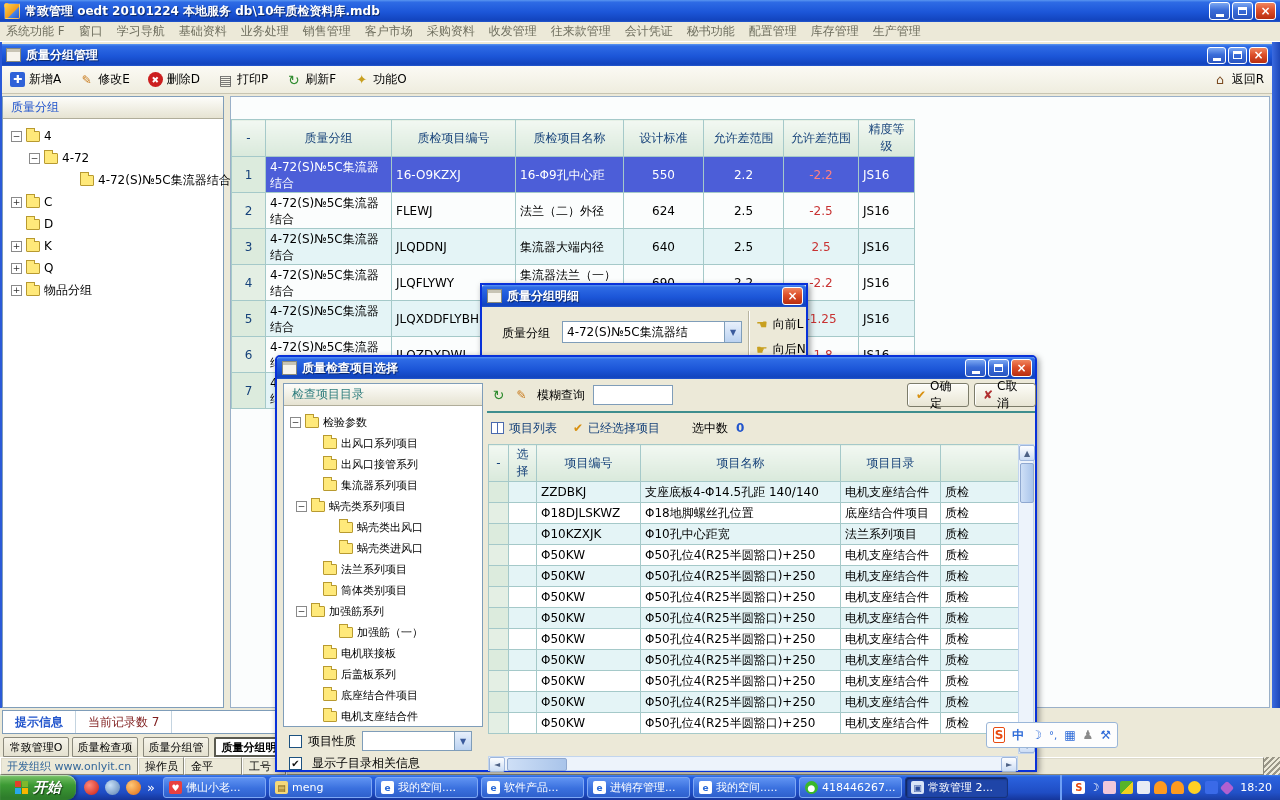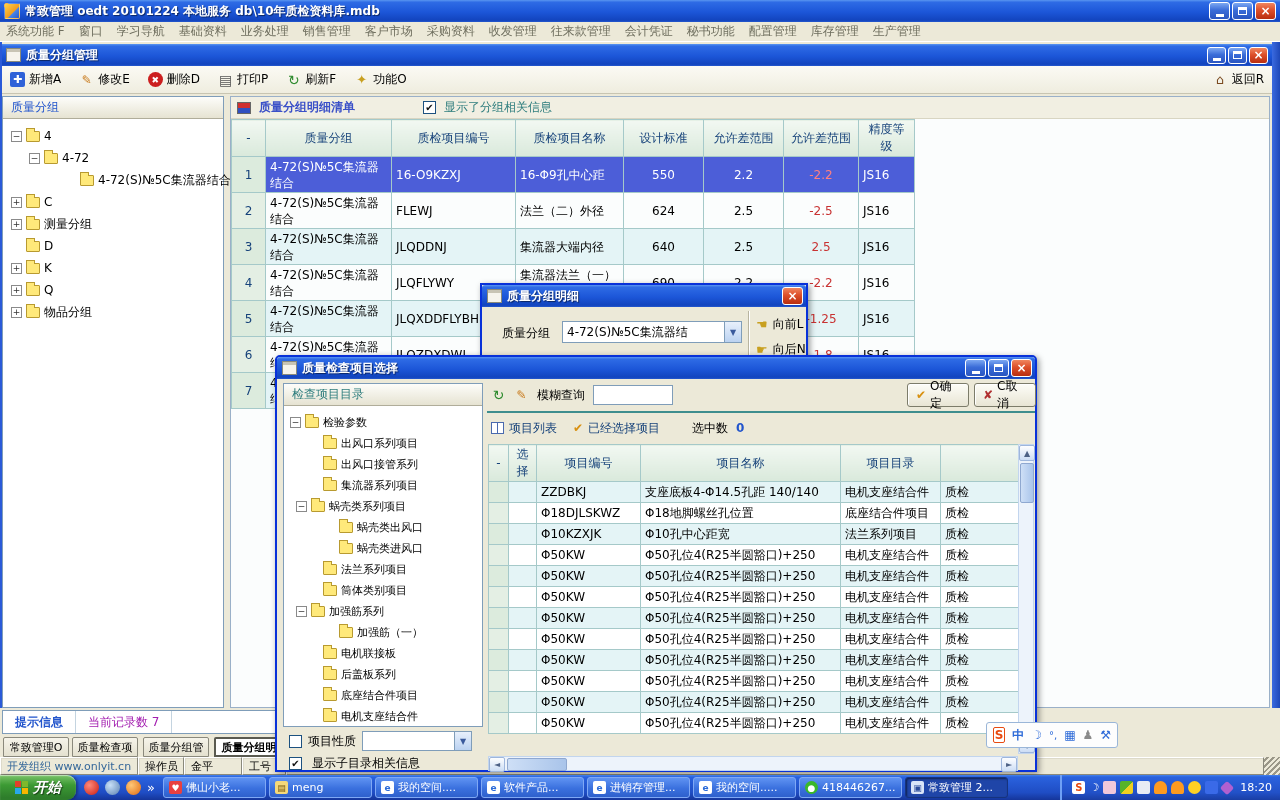--- a/index.html
+++ b/index.html
@@ -107,21 +107,21 @@
   
   .sb { background:#EDF3FB; border:1px solid #C2D5EE; }
   .sb-btn { background:linear-gradient(180deg,#FDFEFF,#CCDDF5); border:1px solid #9EB6DC; border-radius:2px; color:#4D6185; font-size:8px; display:flex; align-items:center; justify-content:center; }
   .sb-thumb { background:linear-gradient(90deg,#CEDFF6,#A9C4EA); border:1px solid #8FA8D0; border-radius:2px; }
 
   
   .bottom-strip { left:0; top:708px; width:1280px; height:67px; background:#ECE9D8; }
   .hint-bar { left:2px; top:710px; width:830px; height:24px; background:#fff; border:1px solid #7F9DB9; display:flex; align-items:center; }
   .hint-cell { padding:0 12px; height:100%; display:flex; align-items:center; border-right:1px solid #C4D4E0; }
   .hint-label { color:#2255CC; font-weight:bold; }
-  .rec-count { color:#a21caf; }
+  .rec-count { color:#7f1d1d; }
   .btab { position:absolute; top:737px; height:20px; width:66px; background:linear-gradient(180deg,#F6F4EA,#E4E1CF); border:1px solid #8A897C; border-radius:2px 2px 0 0; display:flex; align-items:center; justify-content:center; font-size:11px; overflow:hidden; white-space:nowrap; }
   .btab.active { background:#fff; border:2px solid #5A5A50; font-weight:bold; }
   .status-row { left:0; top:757px; width:1280px; height:18px; background:#ECE9D8; display:flex; }
   .scell { border:1px solid; border-color:#fff #8A897C #8A897C #fff; box-shadow:inset 1px 1px 0 #00000010; height:100%; display:flex; align-items:center; padding:0 6px; white-space:nowrap; overflow:hidden; font-size:11px; }
   .grip { margin-left:auto; width:16px; background:repeating-linear-gradient(135deg,#ECE9D8 0 2px,#9A9788 2px 4px); }
 
   
   .red-note { left:383px; top:631px; z-index:20; color:#CC1111; font-size:16px; font-weight:bold; white-space:nowrap; text-shadow:0 0 1px #CC111155; }
   .sogou { left:986px; top:722px; width:132px; height:26px; z-index:30; background:#FDFDFD; border:1px solid #9AB6D8; border-radius:3px; display:flex; align-items:center; gap:7px; padding:0 6px; color:#2E6BD8; }
   .sg-logo { width:16px; height:16px; border:1px solid #E84A10; border-radius:2px; color:#E84A10; font-weight:bold; display:flex; align-items:center; justify-content:center; font-size:12px; background:#fff; }
@@ -251,25 +251,20 @@
           <span class="tg-spacer"></span>
           <span class="folder"></span>
           <span>4-72(S)№5C集流器结合</span>
         </div>
       <div class="tnode" style="padding-left:6px">
           <span class="tg tg-plus"></span>
           <span class="folder"></span>
           <span>C</span>
         </div>
       <div class="tnode" style="padding-left:6px">
-          <span class="tg tg-plus"></span>
-          <span class="folder"></span>
-          <span>测量分组</span>
-        </div>
-      <div class="tnode" style="padding-left:6px">
           <span class="tg-spacer"></span>
           <span class="folder"></span>
           <span>D</span>
         </div>
       <div class="tnode" style="padding-left:6px">
           <span class="tg tg-plus"></span>
           <span class="folder"></span>
           <span>K</span>
         </div>
       <div class="tnode" style="padding-left:6px">
@@ -279,26 +274,20 @@
         </div>
       <div class="tnode" style="padding-left:6px">
           <span class="tg tg-plus"></span>
           <span class="folder"></span>
           <span>物品分组</span>
         </div>
     </div>
   </div>
 
   <div class="abs right-area">
-    <div class="info-row">
-      <span class="list-ico"></span>
-      <span class="list-title">质量分组明细清单</span>
-      <span class="cb checked" style="margin-left:60px"></span>
-      <span class="teal-label">显示了分组相关信息</span>
-    </div>
     <table class="grid main-grid" style="position:absolute;left:0;top:22px;width:683px">
       <colgroup>
           <col style="width:34px">
           <col style="width:126px">
           <col style="width:124px">
           <col style="width:108px">
           <col style="width:80px">
           <col style="width:80px">
           <col style="width:75px">
           <col style="width:56px">

